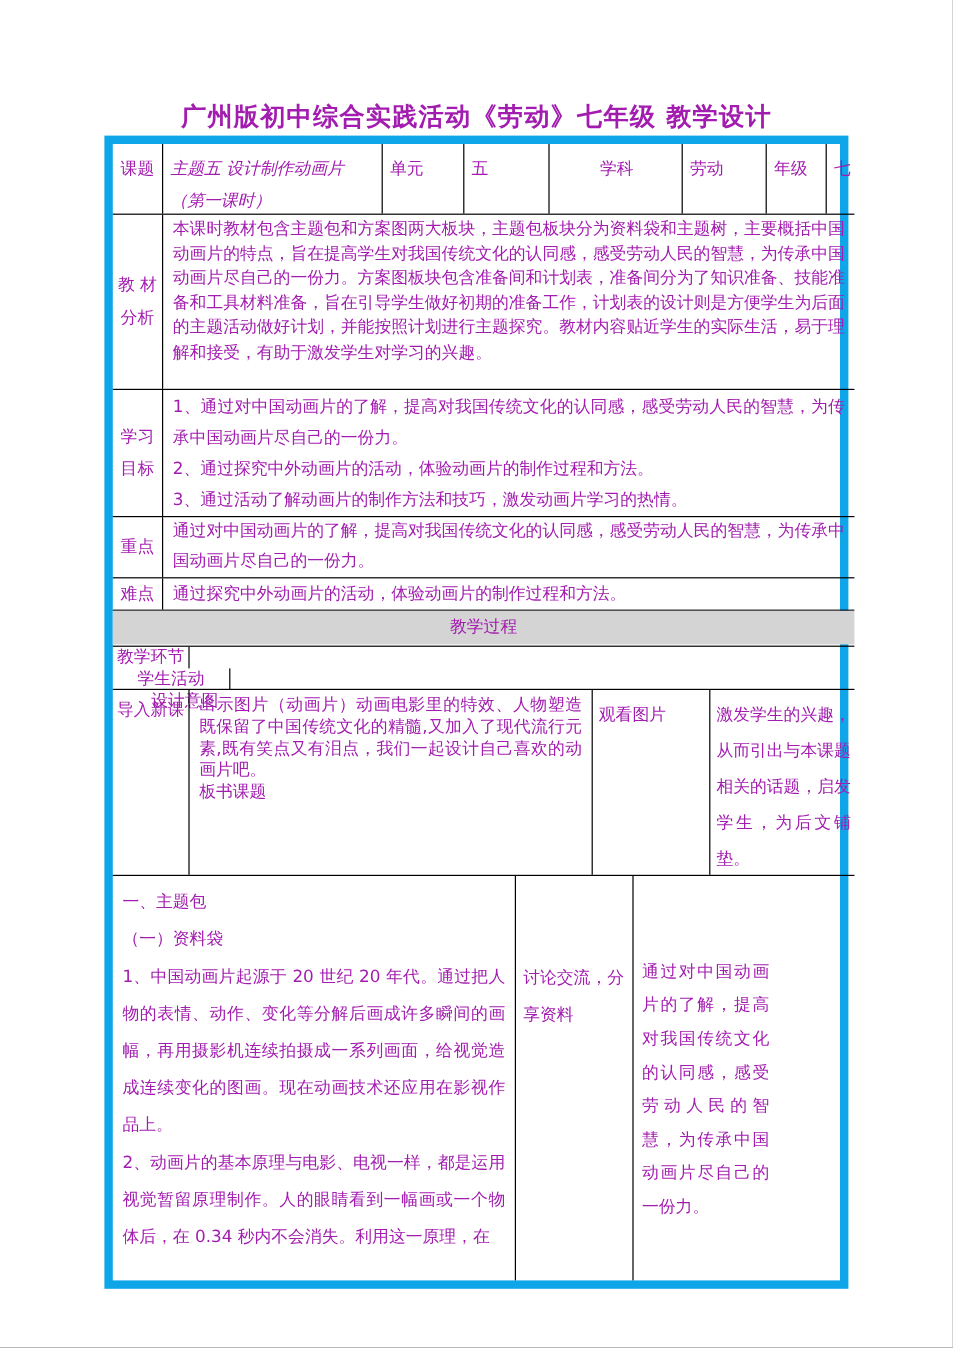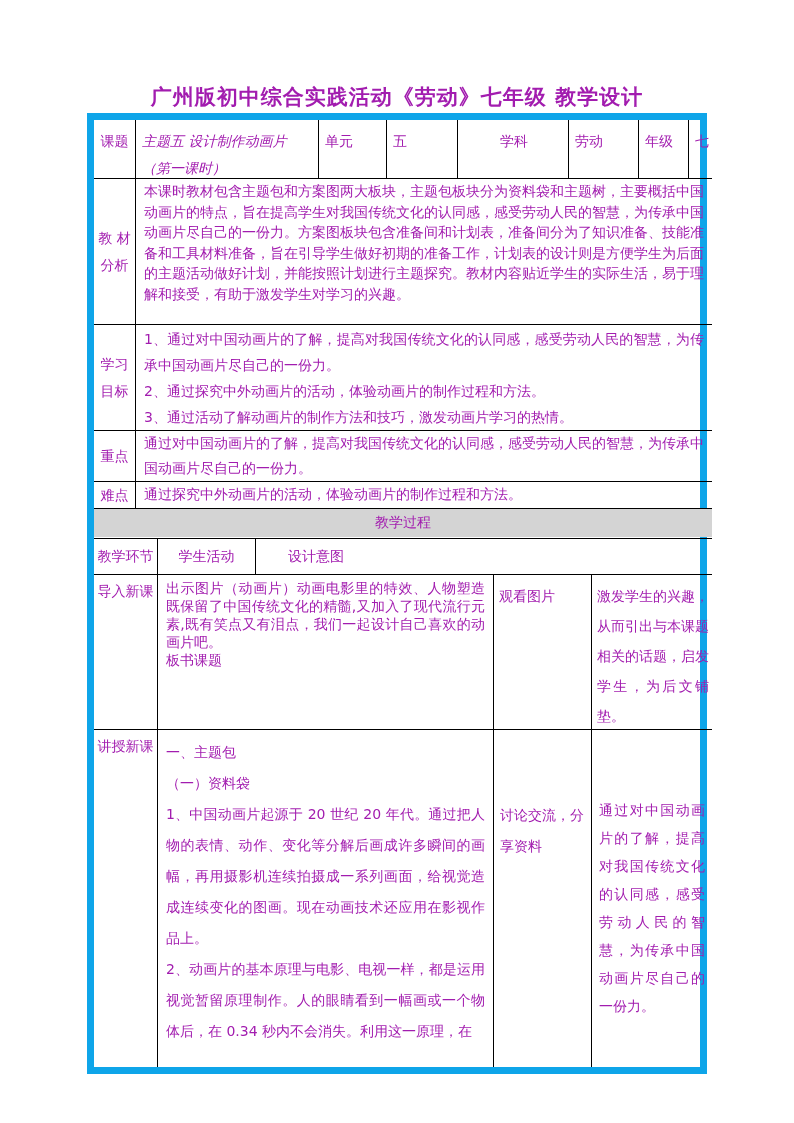--- a/index.html
+++ b/index.html
@@ -31,21 +31,21 @@
   .cell { border-right:1px solid #000; overflow:hidden; flex:0 0 auto; }
   .cell.last { border-right:none; }
 
   
   .r1 { height:59px; }
   .r2 { height:146px; }
   .r3 { height:106px; }
   .r4 { height:51px; }
   .r5 { height:27px; }
   .r6 { height:30px; }
-  .r7 { height:36px; }
+  .r7 { height:36px;flex-direction:column; }
   .r8 { height:155px; }
   .r9 { height:337px; }
 
   
   .c-lab    { width:42px; }
   .c-topic  { width:183px;font-style:italic; }
   .c-u1 { width:68px; } .c-u2 { width:71px; }
   .c-u3 { width:75px;margin-left:36px; } .c-u4 { width:70px; }
   .c-u5 { width:50px; } .c-u6 { width:59px; }
   .r1 .cell { padding:8px 6px; line-height:27px; }
@@ -142,21 +142,20 @@
 
     <div class="row r8">
       <div class="cell p-stage">导入新课</div>
       <div class="cell p-teach">出示图片（动画片）动画电影里的特效、人物塑造既保留了中国传统文化的精髓,又加入了现代流行元素,既有笑点又有泪点，我们一起设计自己喜欢的动画片吧。
 板书课题</div>
       <div class="cell p-stud">观看图片</div>
       <div class="cell p-intent last">激发学生的兴趣，从而引出与本课题相关的话题，启发学生，为后文铺垫。</div>
     </div>
 
     <div class="row r9">
-      <div class="cell p-stage">讲授新课</div>
       <div class="cell p-teach">一、主题包
 （一）资料袋
 1、中国动画片起源于 20 世纪 20 年代。通过把人物的表情、动作、变化等分解后画成许多瞬间的画幅，再用摄影机连续拍摄成一系列画面，给视觉造成连续变化的图画。现在动画技术还应用在影视作品上。
 2、动画片的基本原理与电影、电视一样，都是运用视觉暂留原理制作。人的眼睛看到一幅画或一个物体后，在 0.34 秒内不会消失。利用这一原理，在</div>
       <div class="cell p-stud">讨论交流，分享资料</div>
       <div class="cell p-intent last">通过对中国动画片的了解，提高对我国传统文化的认同感，感受劳动人民的智慧，为传承中国动画片尽自己的一份力。</div>
     </div>
 
   </div>
 </div>

